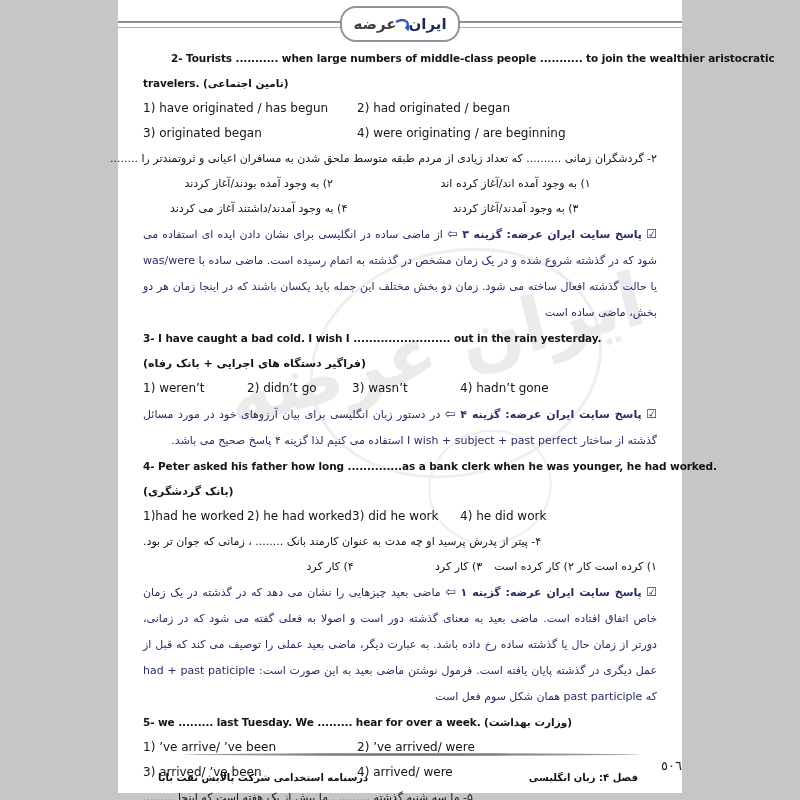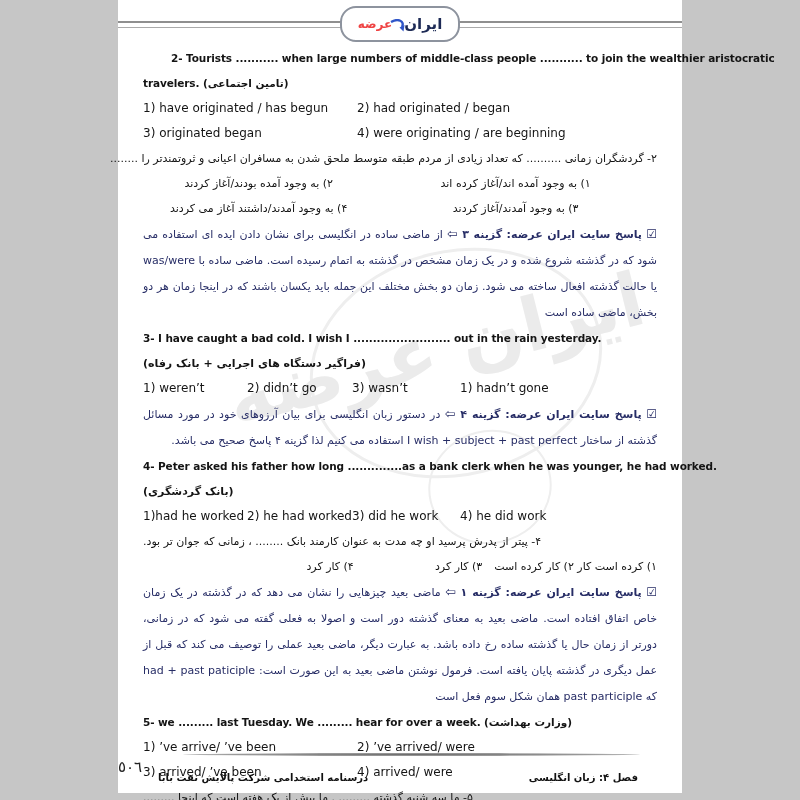--- a/index.html
+++ b/index.html
@@ -19,21 +19,21 @@
     z-index:1;
   }
   .logo-pill{
     position:absolute;top:6px;left:50%;transform:translateX(-50%);
     width:116px;height:32px;background:#ffffff;
     border:2px solid #8d939e;border-radius:16px;
     display:flex;align-items:center;justify-content:center;
     direction:rtl;z-index:3;
   }
   .logo-iran{font-weight:bold;font-size:15px;color:#1d2a55;letter-spacing:-0.5px;}
-  .logo-arzeh{font-weight:bold;font-size:12px;color:#ef4444;letter-spacing:-0.5px;}
+  .logo-arzeh{font-weight:bold;font-size:15px;color:#404040;letter-spacing:-0.5px;}
   .logo-arrow{margin:0 -3px;transform:translateY(3px);}
   
   .wm-text{
     position:absolute;top:300px;left:150px;width:380px;text-align:center;
     transform:rotate(-14deg);color:#ebebeb;font-size:74px;font-weight:bold;
     z-index:0;direction:rtl;white-space:nowrap;
   }
   .wm-ring1{
     position:absolute;top:250px;left:190px;width:290px;height:220px;
     border:3px solid #eeeeee;border-radius:50%;transform:rotate(-14deg);z-index:0;
@@ -78,22 +78,22 @@
   .ans b{font-weight:bold;}
   .chk{font-size:12px;}
   .arw{font-size:13px;}
   
   .f-line{
     position:absolute;left:65px;right:42px;top:753px;height:3px;
     background:radial-gradient(ellipse at center,#6d6d6d 0%,#9a9a9a 55%,rgba(150,150,150,0) 98%);
     border-radius:50%;z-index:2;
   }
   .f-num{
-    position:absolute;top:758px;left:0;width:100%;text-align:left;
-    font-size:15px;color:#222222;z-index:2;
+    position:absolute;top:758px;left:0;width:100%;text-align:right;
+    font-size:13px;color:#222222;z-index:2;
   }
   .f-row{
     position:absolute;top:772px;left:40px;right:44px;
     display:flex;justify-content:space-between;align-items:flex-end;
     font-weight:bold;font-size:10px;color:#111111;z-index:2;
   }
   .f-row .rtl{direction:rtl;white-space:nowrap;}
 </style>
 </head>
 <body>
@@ -137,21 +137,21 @@
       <span class="arw">⇦</span>
       <span>از ماضی ساده در انگلیسی برای نشان دادن ایده ای استفاده می شود که در گذشته شروع شده و در یک زمان مشخص در گذشته به اتمام رسیده است. ماضی ساده با was/were یا حالت گذشته افعال ساخته می شود. زمان دو بخش مختلف این جمله باید یکسان باشند که در اینجا زمان هر دو بخش، ماضی ساده است</span>
     </p>
 
     <div class="qen">3- I have caught a bad cold. I wish I ......................... out in the rain yesterday.</div>
     <div class="qtag"><span dir="rtl">(فراگیر دستگاه های اجرایی  + بانک رفاه)</span></div>
     <div class="opts four-col">
       <span>1) weren’t</span>
       <span>2) didn’t go</span>
       <span>3) wasn’t</span>
-      <span>1) hadn’t gone</span>
+      <span>4) hadn’t gone</span>
     </div>
     <p class="ans">
       <span class="chk">☑</span>
       <b>پاسخ سایت ایران عرضه: گزینه ۴</b>
       <span class="arw">⇦</span>
       <span>در دستور زبان انگلیسی برای بیان آرزوهای خود در مورد مسائل گذشته از ساختار I wish + subject + past perfect استفاده می کنیم لذا گزینه ۴ پاسخ صحیح می باشد.</span>
     </p>
 
     <div class="qen">4- Peter asked his father how long ..............as a bank clerk when he was younger, he had worked.</div>
     <div class="qtag"><span dir="rtl">(بانک گردشگری)</span></div>

